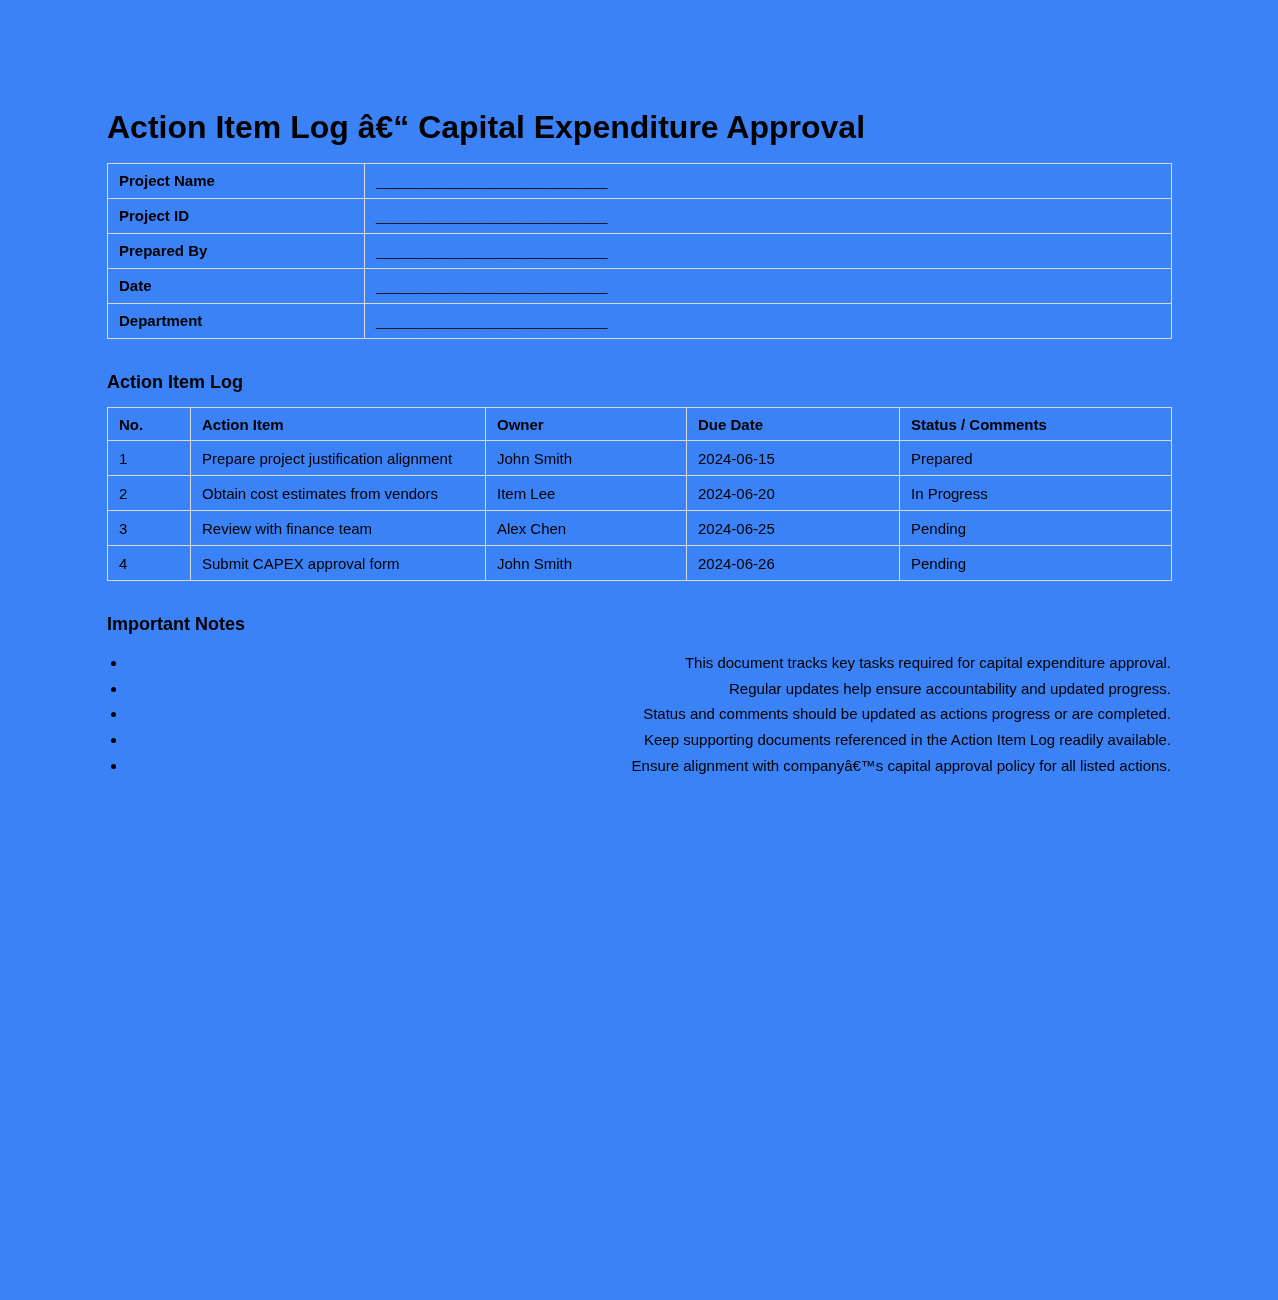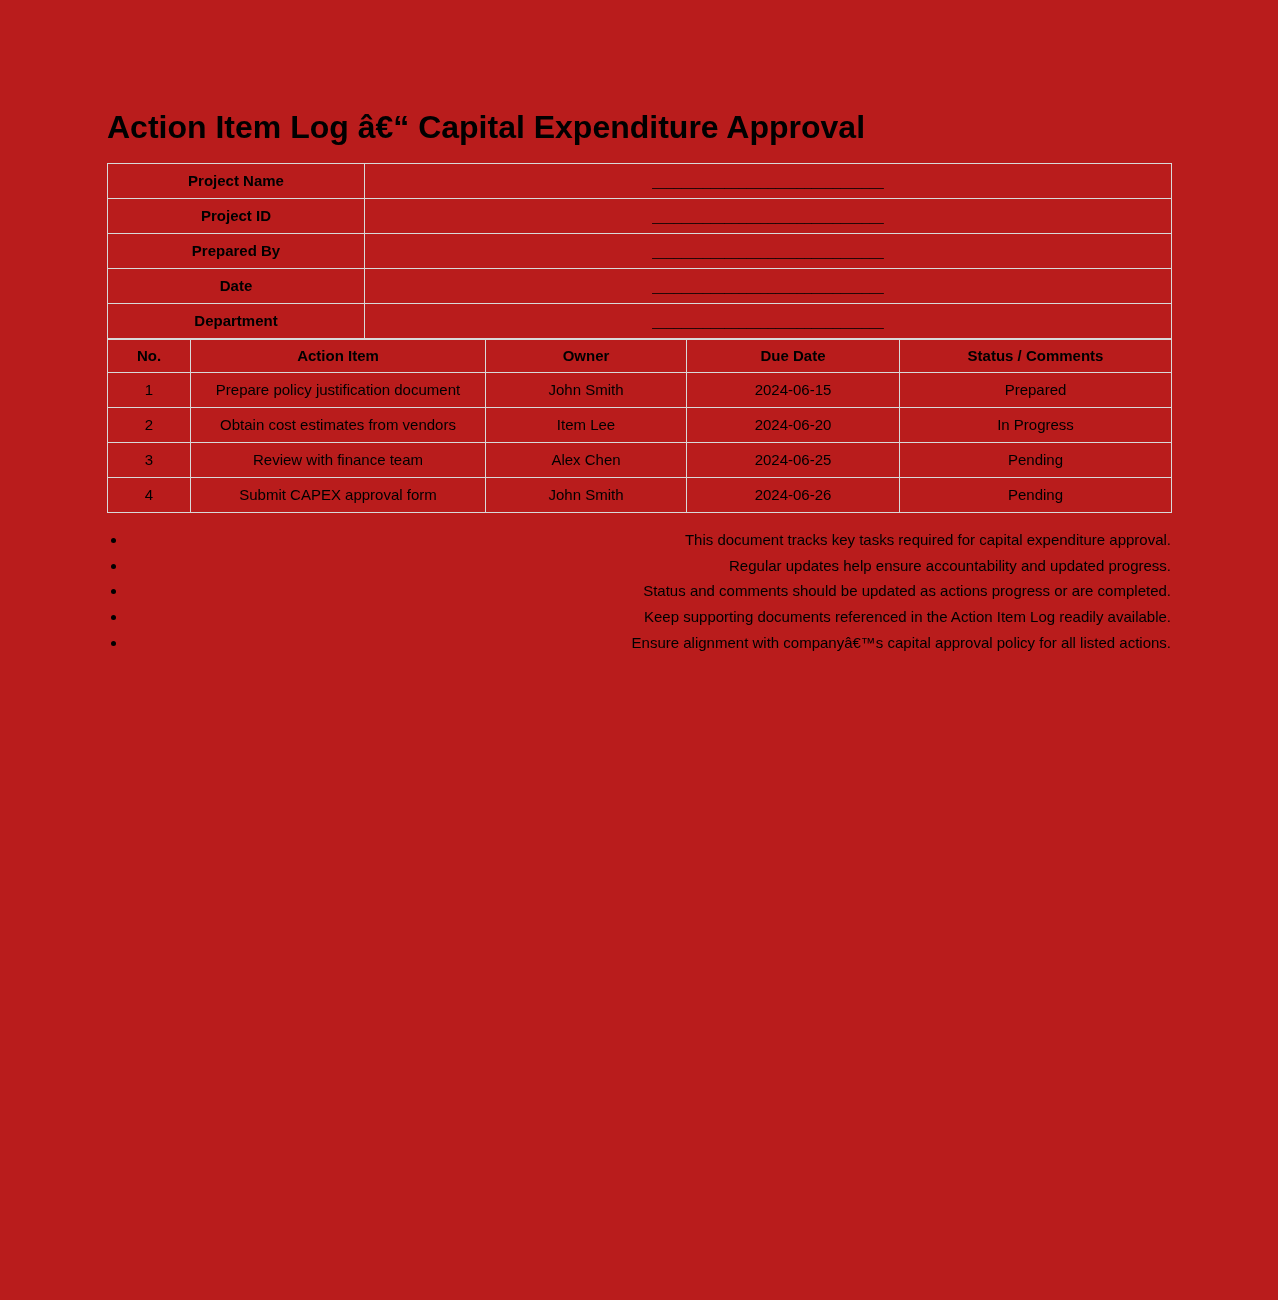--- a/index.html
+++ b/index.html
@@ -8,21 +8,21 @@
     padding: 0;
     background: #ffffff;
     color: #000000;
     font-family: "Liberation Sans", "DejaVu Sans", sans-serif;
     font-size: 15px;
   }
   .page {
     width: 1278px;
     min-height: 1300px;
     padding: 109px 107px 40px 107px;
-    background: #b91c1c;
+    background: #3b82f6;
   }
   h1.doc-title {
     font-size: 32px;
     font-weight: bold;
     line-height: 1.15;
     margin: 0 0 17px 0;
     letter-spacing: 0;
   }
   h3.section-heading {
     font-size: 18px;
@@ -31,21 +31,21 @@
     line-height: 1.2;
   }
   table {
     border-collapse: collapse;
     width: 1064px;
     table-layout: fixed;
   }
   th, td {
     border: 1px solid #d9d9d9;
     padding: 7px 11px;
-    text-align: center;
+    text-align: left;
     vertical-align: middle;
     font-size: 15px;
     line-height: 1.3;
     overflow: hidden;
   }
   th { font-weight: bold; padding: 6px 11px; }
   .info-table { margin: 0; }
   .info-table td { height: 35px; }
   .label-cell { font-weight: bold; }
   .blank-line {
@@ -94,20 +94,21 @@
         <td class="label-cell">Date</td>
         <td><span class="blank-line">________________________________</span></td>
       </tr>
       <tr>
         <td class="label-cell">Department</td>
         <td><span class="blank-line">________________________________</span></td>
       </tr>
     </tbody>
   </table>
 
+  <h3 class="section-heading">Action Item Log</h3>
 
   <table class="action-table">
     <colgroup>
       <col style="width:83px">
       <col style="width:295px">
       <col style="width:201px">
       <col style="width:213px">
       <col style="width:272px">
     </colgroup>
     <thead>
@@ -115,21 +116,21 @@
         <th>No.</th>
         <th>Action Item</th>
         <th>Owner</th>
         <th>Due Date</th>
         <th>Status / Comments</th>
       </tr>
     </thead>
     <tbody>
       <tr>
         <td>1</td>
-        <td>Prepare policy justification document</td>
+        <td>Prepare project justification alignment</td>
         <td>John Smith</td>
         <td>2024-06-15</td>
         <td>Prepared</td>
       </tr>
       <tr>
         <td>2</td>
         <td>Obtain cost estimates from vendors</td>
         <td>Item Lee</td>
         <td>2024-06-20</td>
         <td>In Progress</td>
@@ -144,20 +145,21 @@
       <tr>
         <td>4</td>
         <td>Submit CAPEX approval form</td>
         <td>John Smith</td>
         <td>2024-06-26</td>
         <td>Pending</td>
       </tr>
     </tbody>
   </table>
 
+  <h3 class="section-heading">Important Notes</h3>
 
   <ul class="notes-list">
     <li>This document tracks key tasks required for capital expenditure approval.</li>
     <li>Regular updates help ensure accountability and updated progress.</li>
     <li>Status and comments should be updated as actions progress or are completed.</li>
     <li>Keep supporting documents referenced in the Action Item Log readily available.</li>
     <li>Ensure alignment with companyâ€™s capital approval policy for all listed actions.</li>
   </ul>
 
 </div>

